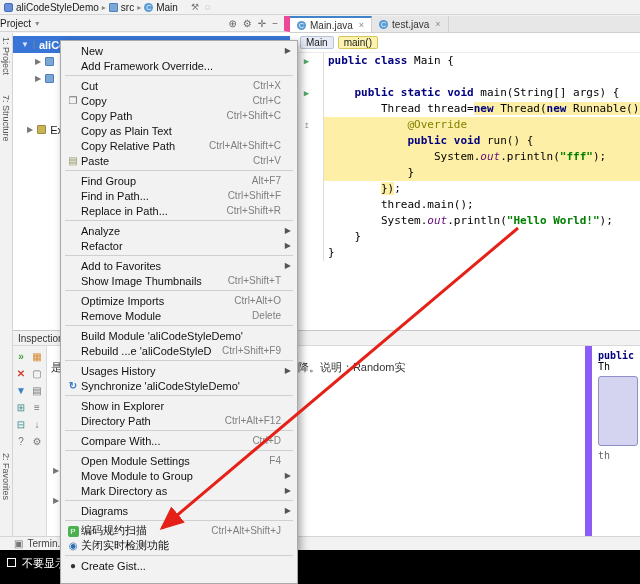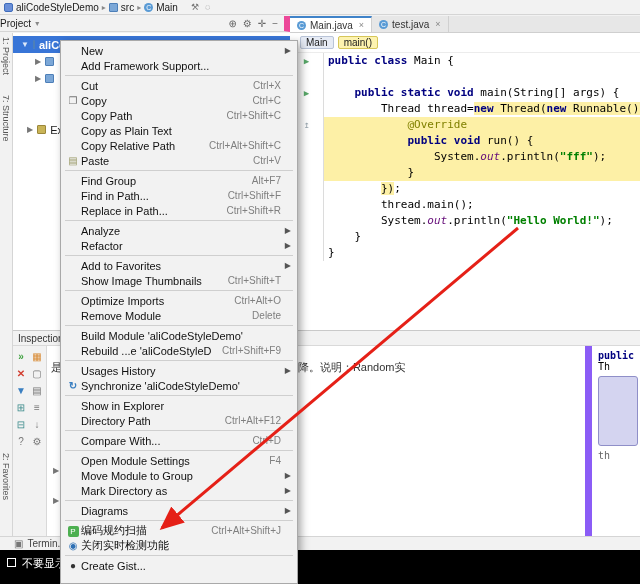--- a/index.html
+++ b/index.html
@@ -237,21 +237,21 @@
   </div>
 
   <div class="menu">
       <div class="mi">
         <span class="mic "></span>
         <span class="mlabel">New</span>
         <span class="marr">▶</span>
       </div>
       <div class="mi">
         <span class="mic "></span>
-        <span class="mlabel">Add Framework Support...</span>
+        <span class="mlabel">Add Framework Override...</span>
         <span class="marr"></span>
       </div>
       <div class="msep"></div>
       <div class="mi">
         <span class="mic "></span>
         <span class="mlabel">Cut</span>
         <span class="msc">Ctrl+X</span>
         <span class="marr"></span>
       </div>
       <div class="mi">

